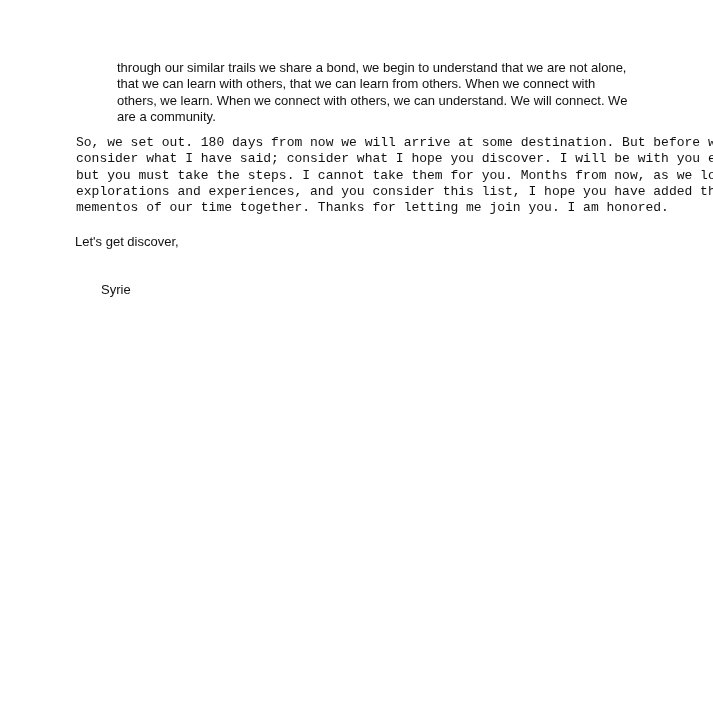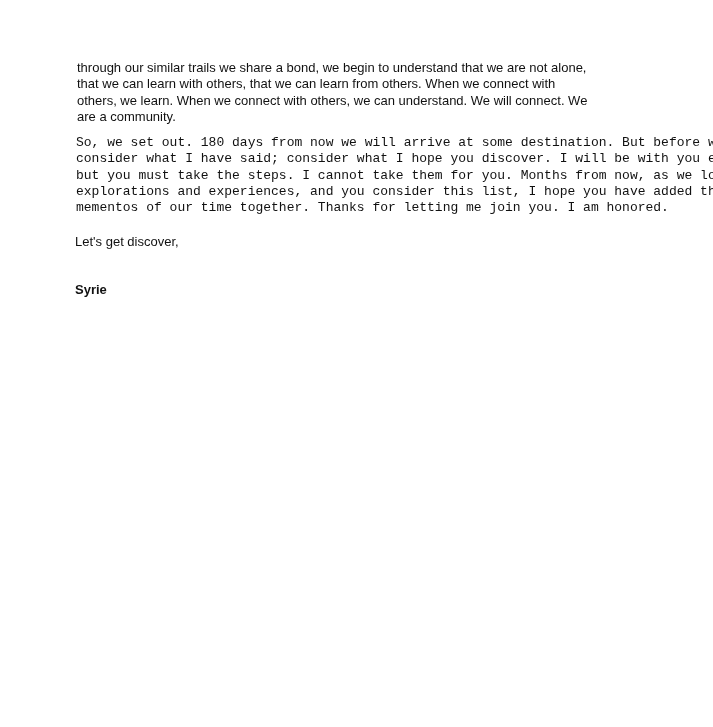--- a/index.html
+++ b/index.html
@@ -16,32 +16,31 @@
     font-family: "Liberation Sans", sans-serif;
     font-size: 13px;
     line-height: 16.3px;
     color: #111111;
     -webkit-font-smoothing: antialiased;
   }
   .textblock {
     white-space: pre;      
   }
   .blockquote {
-    margin: 60px 0 0 77px;
+    margin: 60px 0 0 117px;
   }
   .body-para {
     margin: 10px 0 0 76px;
     font-family: Liberation Mono, monospace;
   }
   .closing {
     margin: 17px 0 0 75px;
   }
   .signature {
-    margin: 32px 0 0 75px;
-    font-weight: bold;
+    margin: 32px 0 0 101px;
   }
 </style>
 </head>
 <body>
 
 <div class="page">
   <div class="textblock blockquote">through our similar trails we share a bond, we begin to understand that we are not alone,
 that we can learn with others, that we can learn from others. When we connect with
 others, we learn. When we connect with others, we can understand. We will connect. We
 are a community.</div>

